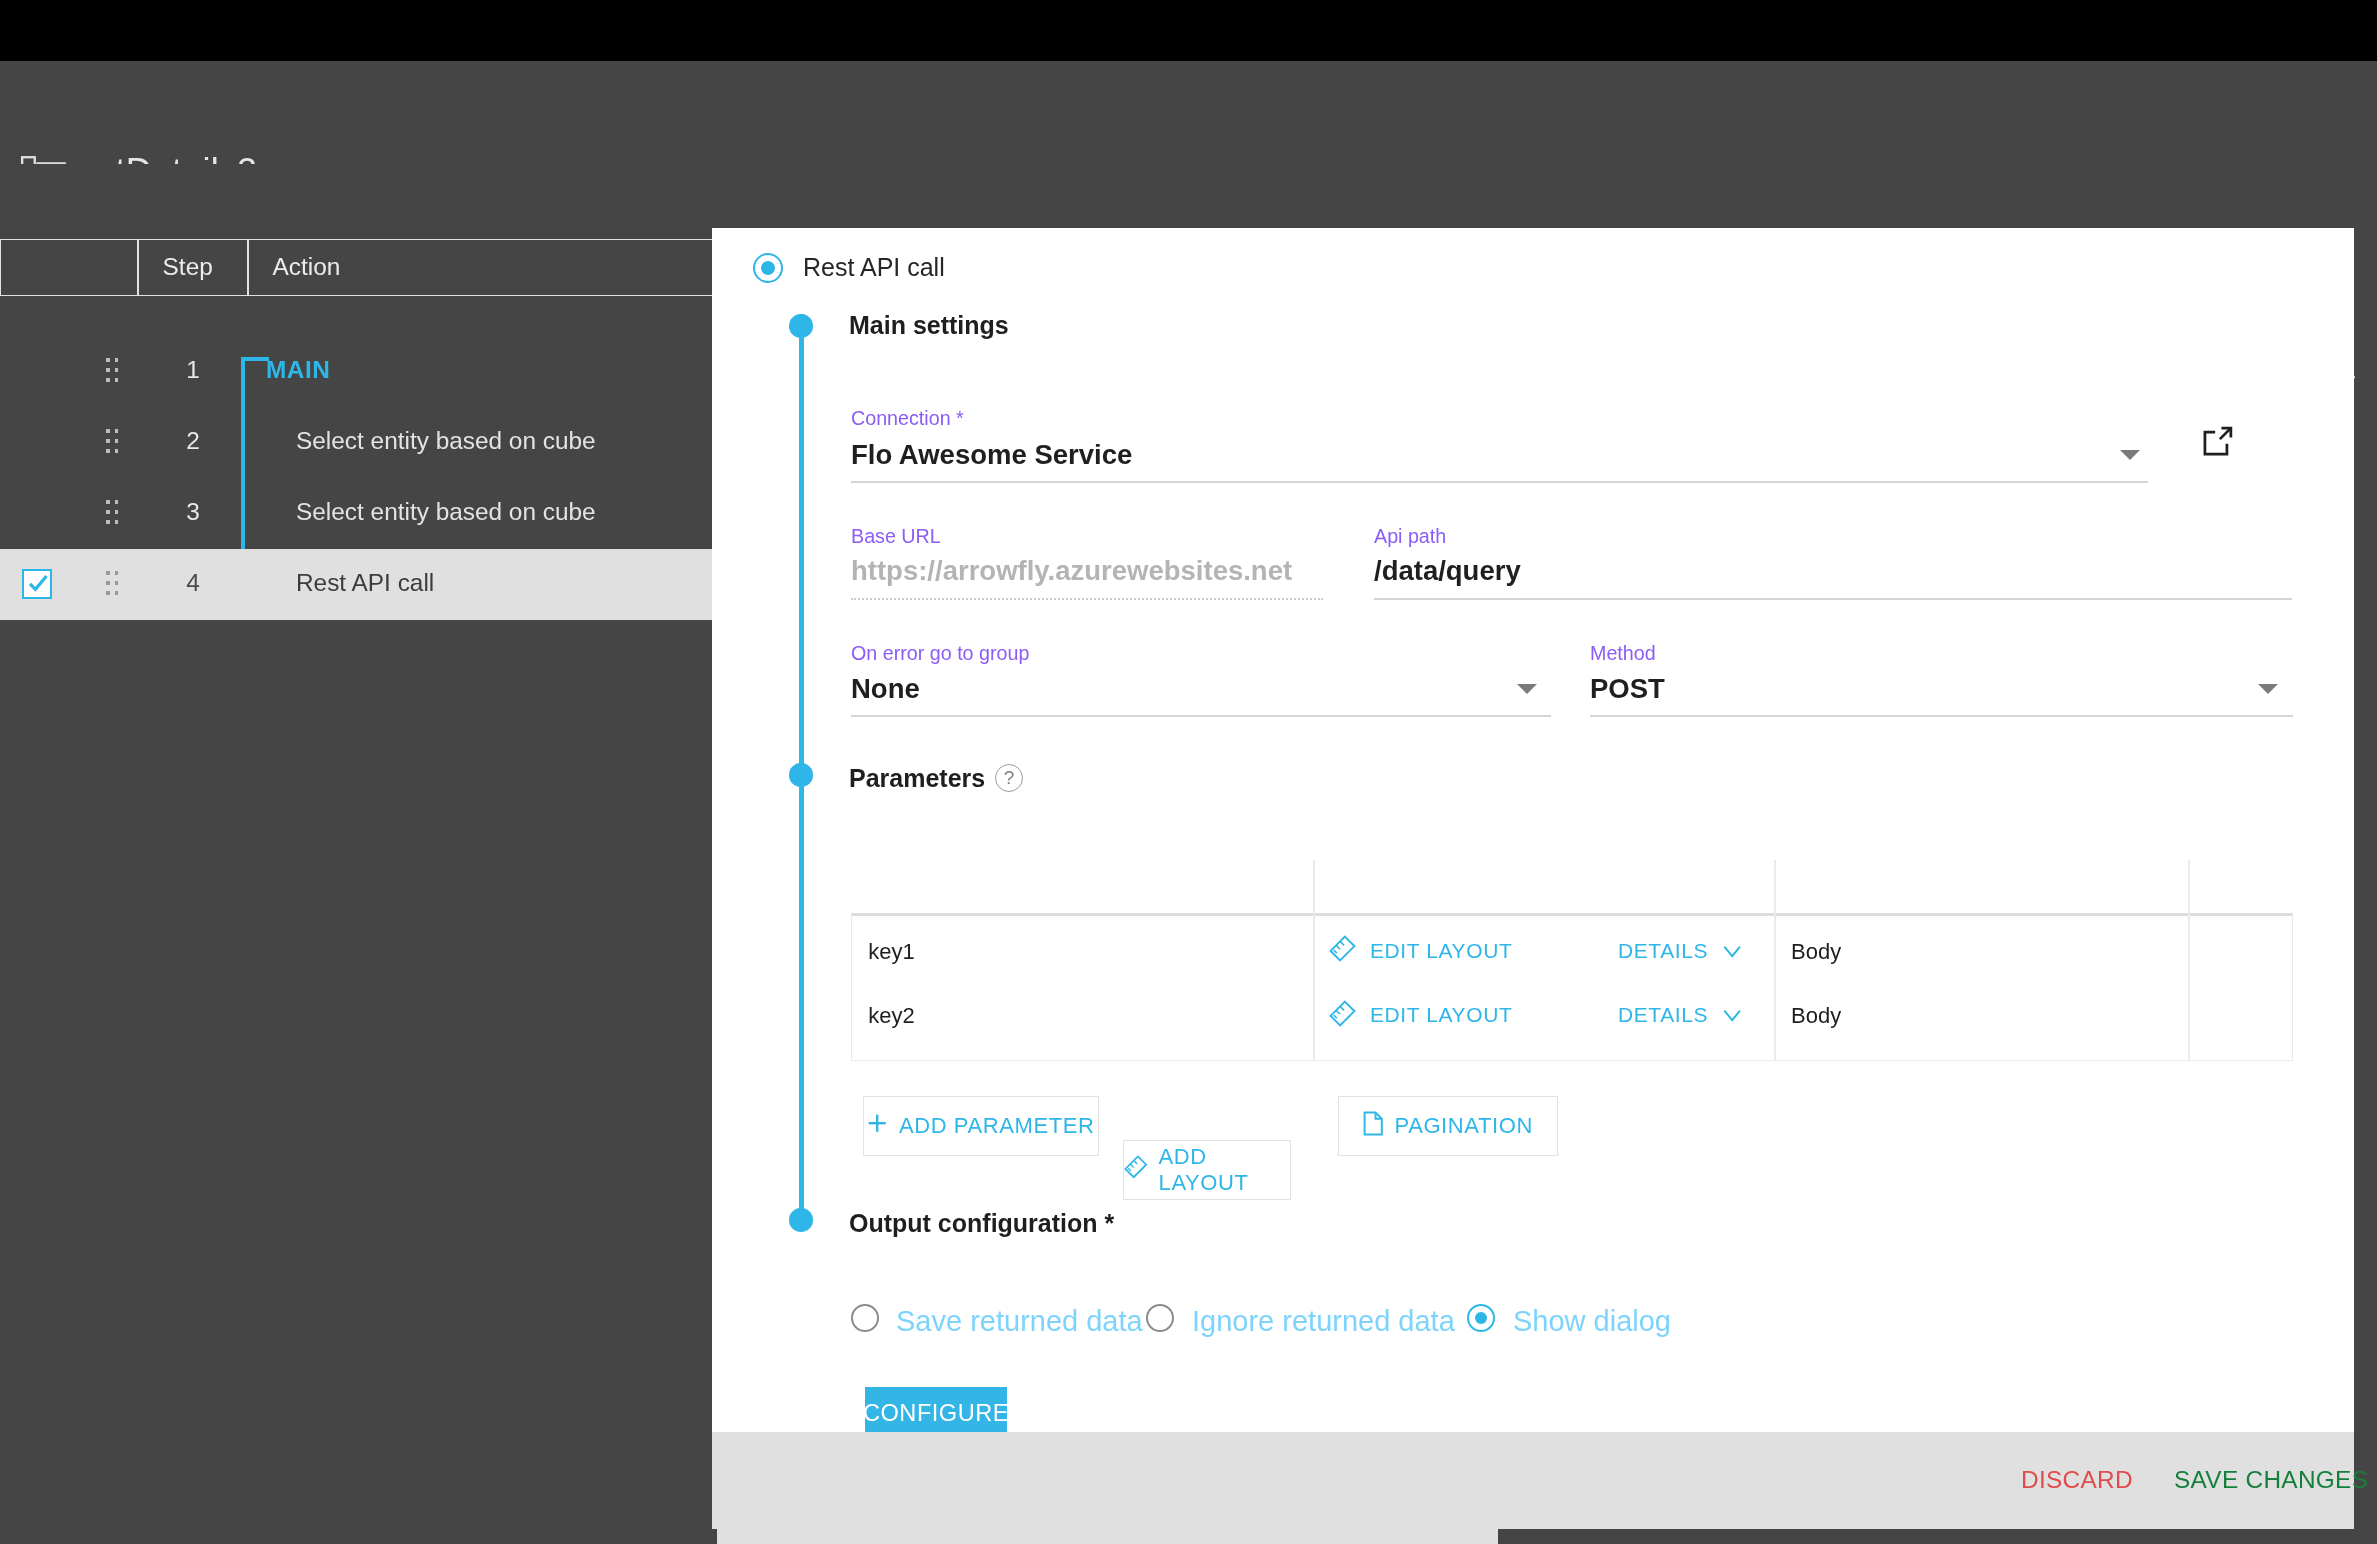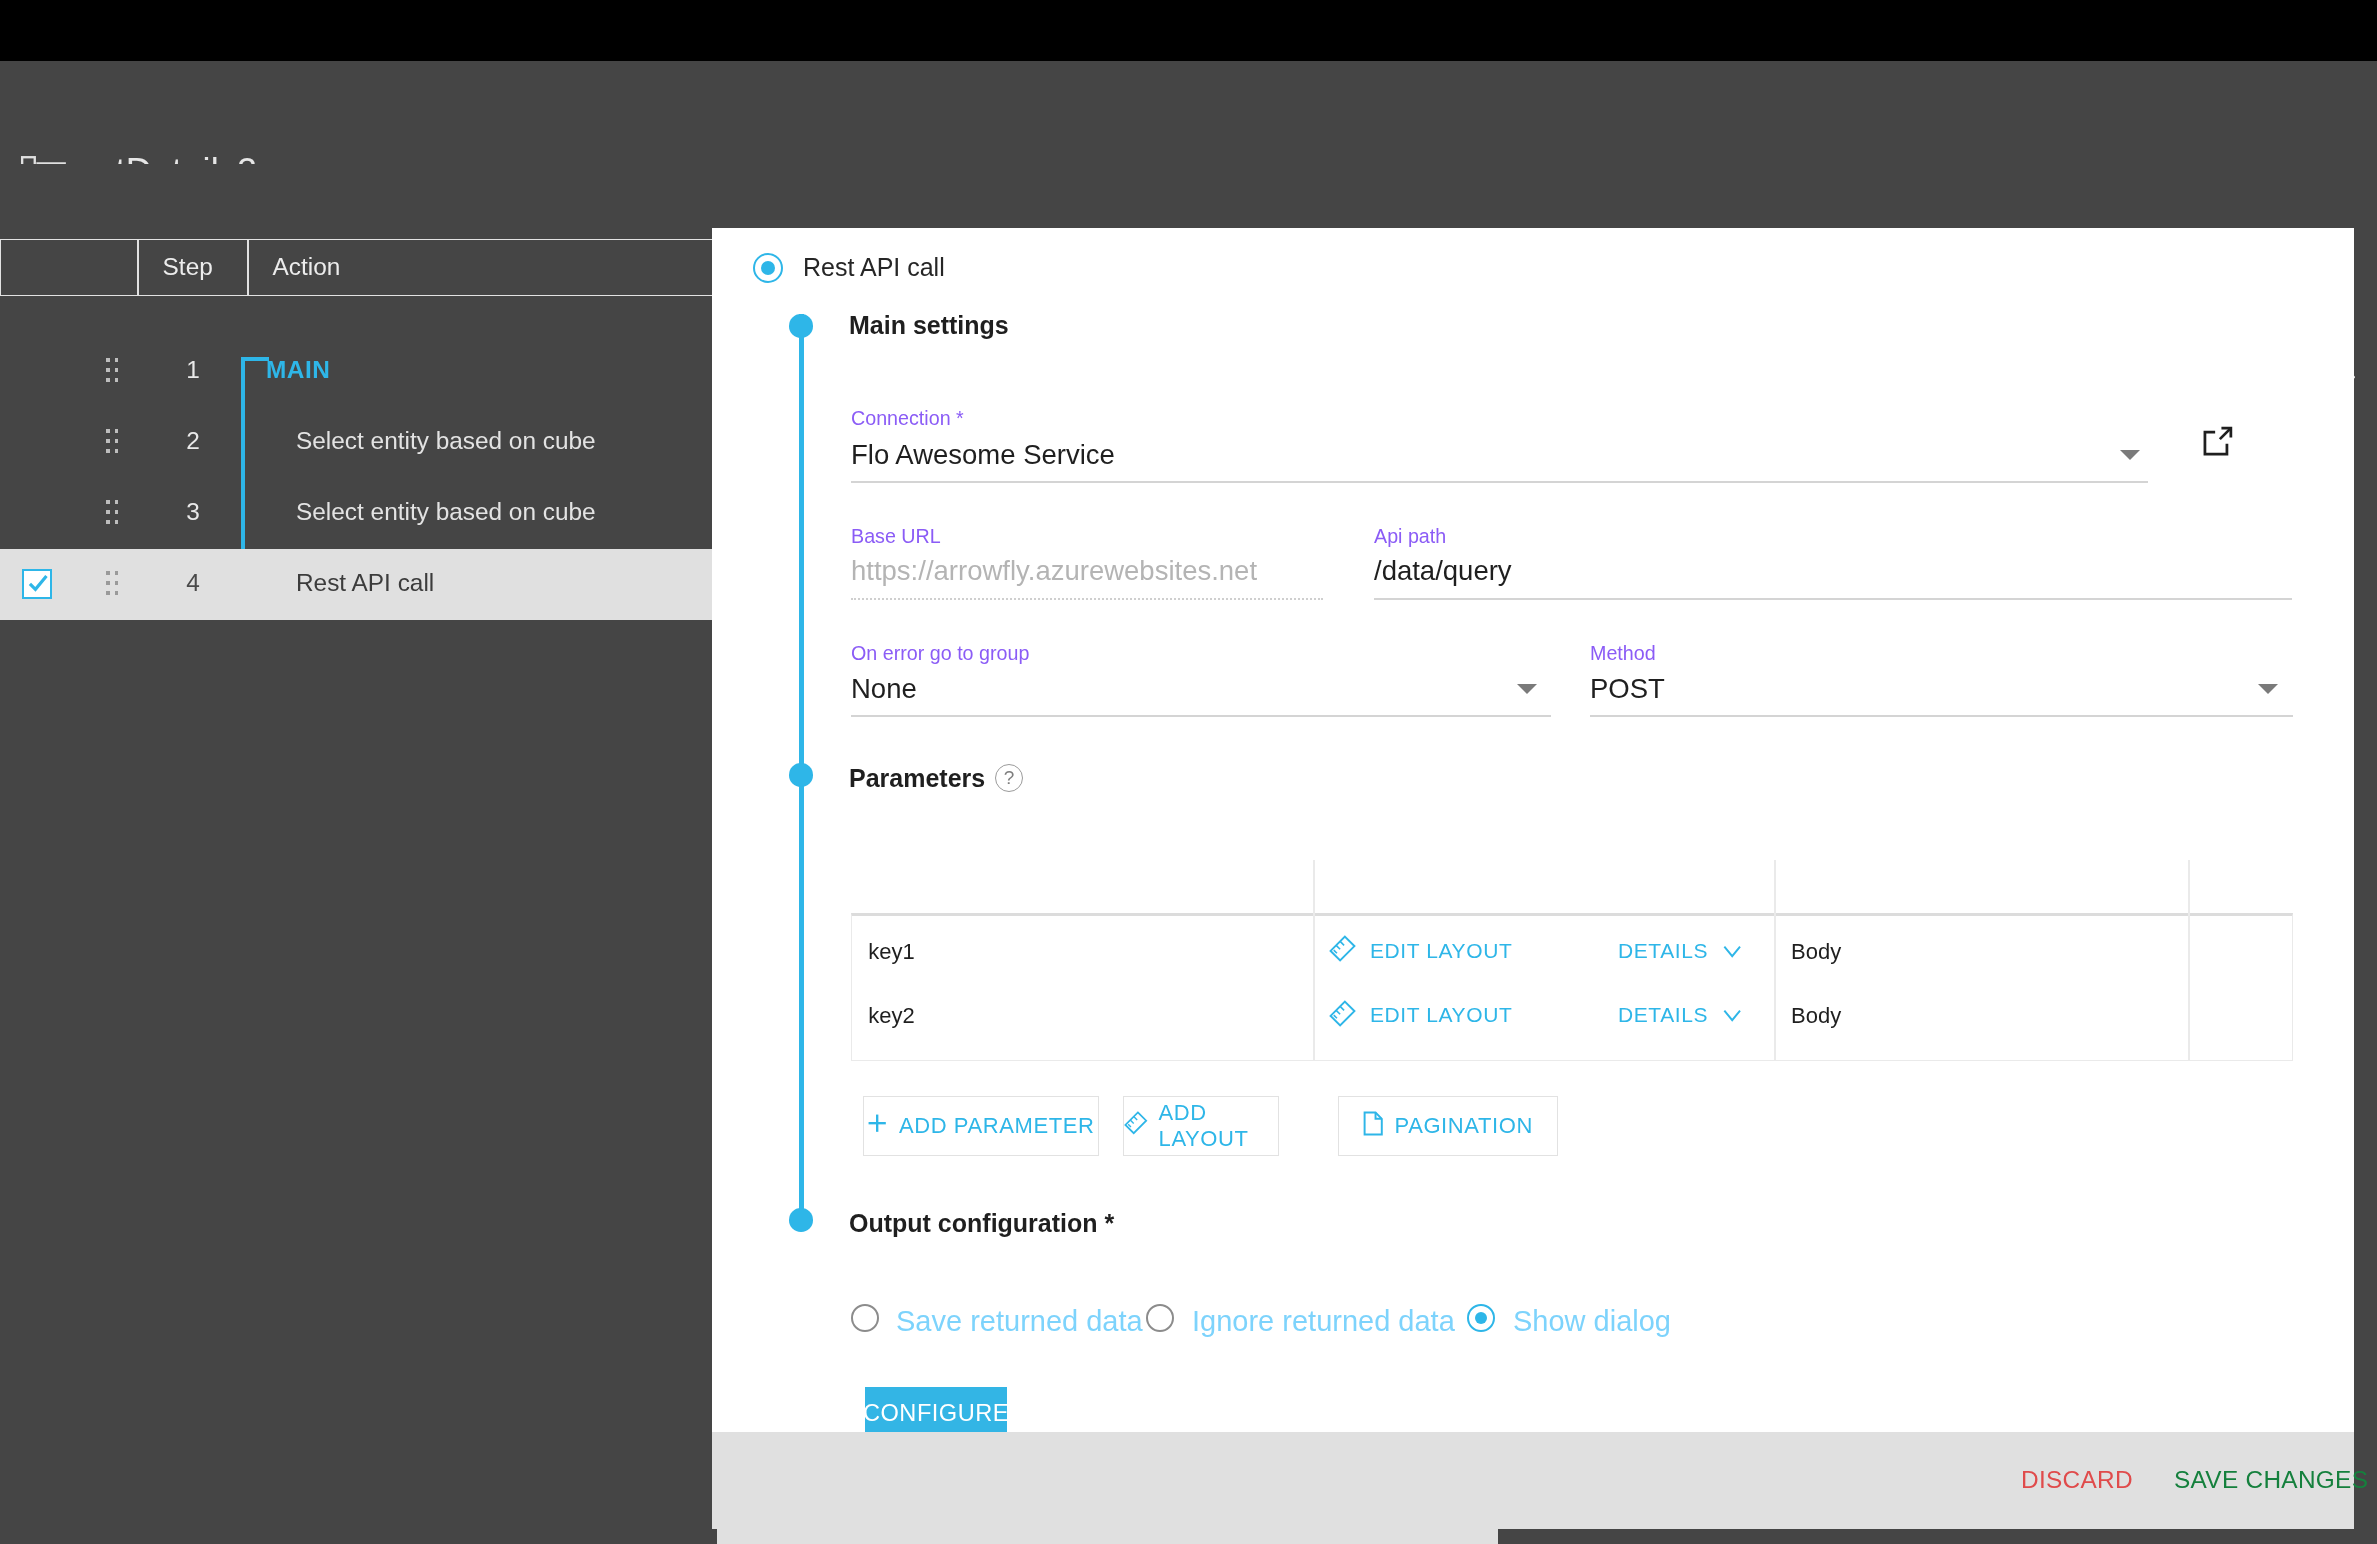--- a/index.html
+++ b/index.html
@@ -102,21 +102,21 @@
   .radio-big{position:absolute;left:753px;top:253px;width:30px;height:30px;border:2.4px solid #2eb6e8;border-radius:50%;box-sizing:border-box;}
   .radio-big::after{content:"";position:absolute;left:5.5px;top:5.5px;width:14px;height:14px;border-radius:50%;background:#2eb6e8;}
   .panel-title{position:absolute;left:803px;top:253px;font-size:25px;color:#262626;}
 
   .timeline{position:absolute;left:799px;top:314px;width:4.7px;height:912px;background:#2eb6e8;}
   .tl-dot{position:absolute;left:789px;width:23.6px;height:23.6px;border-radius:50%;background:#2eb6e8;}
 
   .sec-title{position:absolute;font-size:25px;font-weight:700;color:#1f1f1f;}
 
   .fld-label{position:absolute;font-size:19.7px;color:#8b5cf6;}
-  .fld-val{position:absolute;font-size:27.5px;color:#1f1f1f;white-space:nowrap;}
+  .fld-val{position:absolute;font-size:27.5px;color:#1f1f1f;white-space:nowrap;font-weight:bold;}
   .fld-val.ph{color:#b4b4b4;}
   .fld-line{position:absolute;height:1.6px;background:#d4d4d4;}
   .fld-line.dotted{height:0;border-bottom:2.4px dotted #cfcfcf;background:none;}
   .caret{position:absolute;width:0;height:0;border-left:10.2px solid transparent;border-right:10.2px solid transparent;border-top:10.2px solid #7a7a7a;}
   .ext-icon{position:absolute;left:2201px;top:425px;width:33px;height:33px;}
 
   .q-icon{position:absolute;left:995px;top:764px;width:28px;height:28px;border:1.6px solid #9b9b9b;border-radius:50%;box-sizing:border-box;color:#7e7e7e;font-size:19px;text-align:center;line-height:25px;}
 
   
   .ptable{position:absolute;left:851px;top:860px;width:1442px;height:201px;}
@@ -367,21 +367,21 @@
   <div class="abtn" style="left:863px;top:1096px;width:236px">
     <span>
       <svg width="20.4" height="20.4" viewBox="0 0 26 26">
           <line x1="13" y1="2" x2="13" y2="24" stroke="#2eb6e8" stroke-width="3"></line>
           <line x1="2" y1="13" x2="24" y2="13" stroke="#2eb6e8" stroke-width="3"></line>
         </svg>
     </span>
     <span>ADD PARAMETER</span>
   </div>
 
-  <div class="abtn" style="left:1123px;top:1096px;width:156px">
+  <div class="abtn" style="left:1123px;top:1140px;width:168px">
     <span>
       <svg width="23.6" height="23.6" viewBox="0 0 34 34">
         <path d="M20 2 L32 14 L14 32 L2 20 Z" fill="none" stroke="#2eb6e8" stroke-width="2.5"></path>
         <line x1="9" y1="13" x2="14" y2="18" stroke="#2eb6e8" stroke-width="2"></line>
         <line x1="14" y1="8" x2="19" y2="13" stroke="#2eb6e8" stroke-width="2"></line>
         <line x1="6" y1="19" x2="10" y2="23" stroke="#2eb6e8" stroke-width="2"></line>
       </svg>
     </span>
     <span>ADD LAYOUT</span>
   </div>

